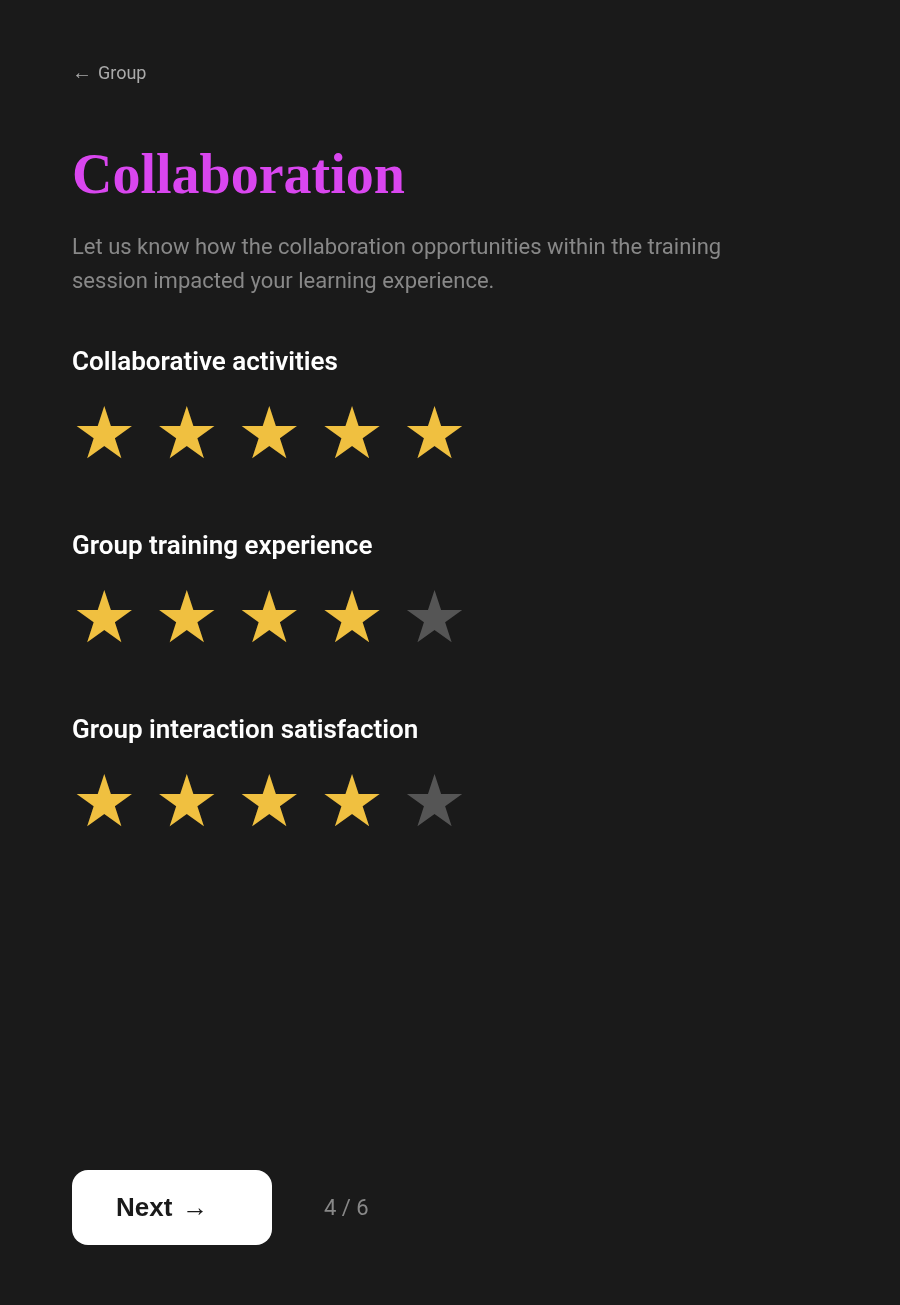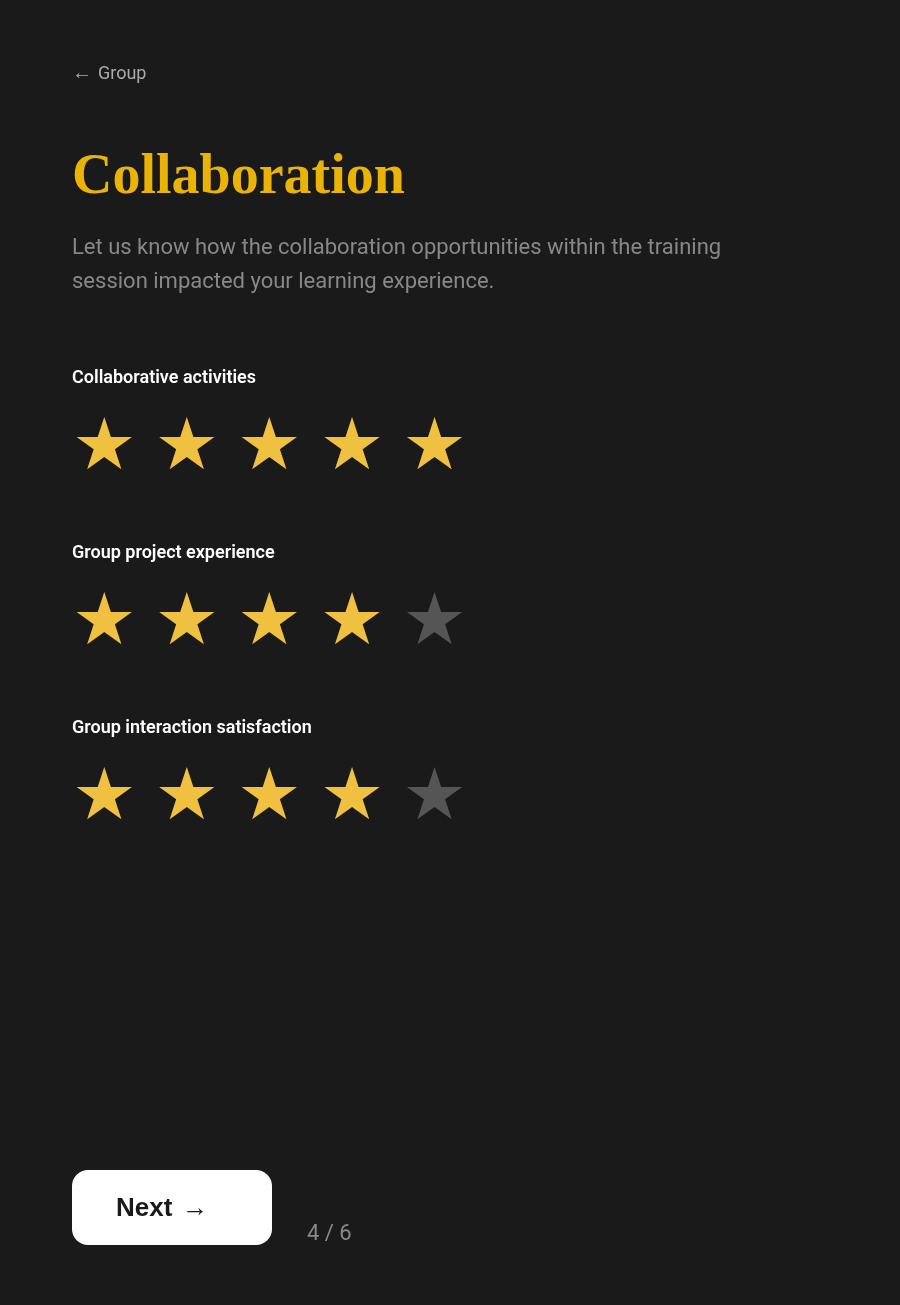--- a/index.html
+++ b/index.html
@@ -36,40 +36,40 @@
     }
 
     .back-arrow {
       font-size: 20px;
       color: #aaaaaa;
     }
 
     .page-title {
       font-size: 56px;
       font-weight: 700;
-      color: #eab308;
+      color: #d946ef;
       margin-bottom: 24px;
       font-family: Georgia, 'Times New Roman', serif;
       line-height: 1.1;
     }
 
     .page-description {
       font-size: 22px;
       color: #888888;
       line-height: 1.55;
-      margin-bottom: 68px;
+      margin-bottom: 48px;
       max-width: 720px;
     }
 
     .rating-section {
       margin-bottom: 60px;
     }
 
     .rating-label {
-      font-size: 18px;
+      font-size: 26px;
       font-weight: 600;
       color: #ffffff;
       margin-bottom: 22px;
     }
 
     .stars-container {
       display: flex;
       gap: 18px;
       align-items: center;
     }
@@ -85,22 +85,22 @@
       color: #f0c040;
     }
 
     .star.empty {
       color: #555555;
     }
 
     .bottom-bar {
       margin-top: auto;
       display: flex;
-      align-items: flex-end;
-      gap: 35px;
+      align-items: center;
+      gap: 52px;
       padding-top: 40px;
     }
 
     .next-button {
       background-color: #ffffff;
       color: #1a1a1a;
       border: none;
       border-radius: 16px;
       padding: 22px 44px;
       font-size: 26px;
@@ -137,21 +137,21 @@
     <div class="stars-container">
       <span class="star filled">★</span>
       <span class="star filled">★</span>
       <span class="star filled">★</span>
       <span class="star filled">★</span>
       <span class="star filled">★</span>
     </div>
   </div>
 
   <div class="rating-section">
-    <div class="rating-label">Group project experience</div>
+    <div class="rating-label">Group training experience</div>
     <div class="stars-container">
       <span class="star filled">★</span>
       <span class="star filled">★</span>
       <span class="star filled">★</span>
       <span class="star filled">★</span>
       <span class="star empty">★</span>
     </div>
   </div>
 
   <div class="rating-section">

